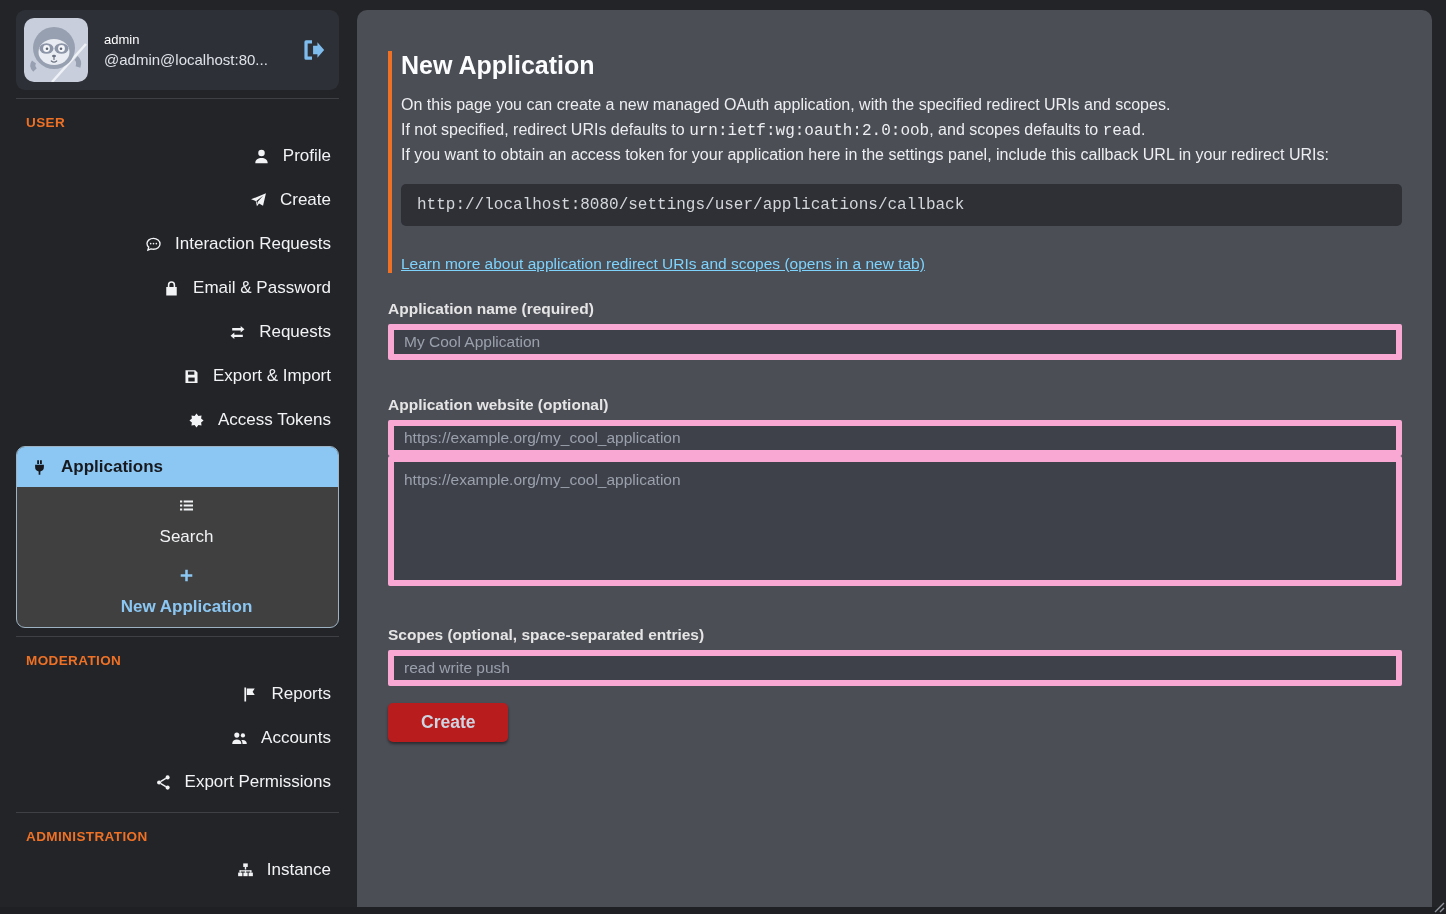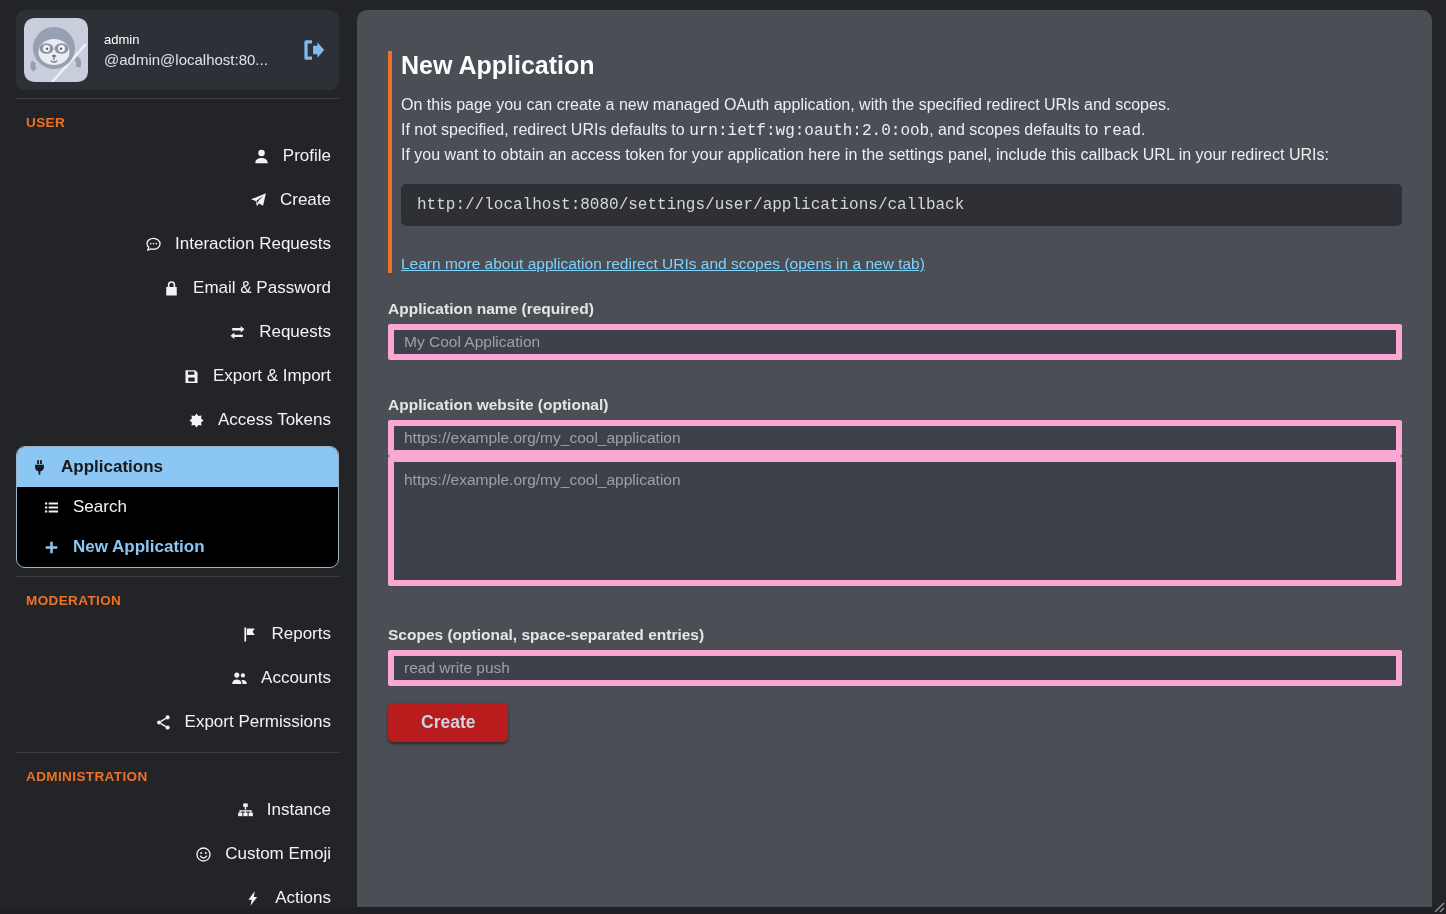--- a/index.html
+++ b/index.html
@@ -29,30 +29,30 @@
   }
   .nav-item {
     display:flex; align-items:center; gap:13px;
     padding:12px 8px 12px 14px; font-size:17px; color:#f2f3f5; cursor:pointer;
     border-radius:6px;
     justify-content:flex-end;
   }
   .icn { width:17px; height:17px; flex:none; fill:currentColor; }
   .nav-group {
     border:1px solid #9db3c4; border-radius:9px; overflow:hidden; margin:4px 0 8px;
-    background:#000000;
+    background:#404040;
   }
   .nav-group-head {
     display:flex; align-items:center; gap:13px;
     background:#8bc7f2; color:#17191e; font-weight:bold; font-size:17px;
     padding:10px 8px 10px 14px; cursor:pointer;
   }
   .nav-sub {
     display:flex; align-items:center; gap:13px;
-    padding:10px 8px 10px 26px; font-size:17px; color:#f2f3f5; cursor:pointer;
+    padding:10px 8px 10px 26px; font-size:17px; color:#f2f3f5; cursor:pointer;flex-direction:column;
   }
   .nav-sub.selected { color:#8bc7f2; font-weight:bold; }
   
   .panel {
     position:absolute; left:357px; top:10px; width:1075px; height:897px;
     background:#4c4e56; border-radius:10px 10px 0 0;
     padding:41px 30px 0 31px; color:#f2f3f5;
   }
   .intro { border-left:4px solid #ee7125; padding-left:9px; }
   .intro h1 { margin:0 0 13px; font-size:25px; font-weight:bold; color:#fcfdfe; }

